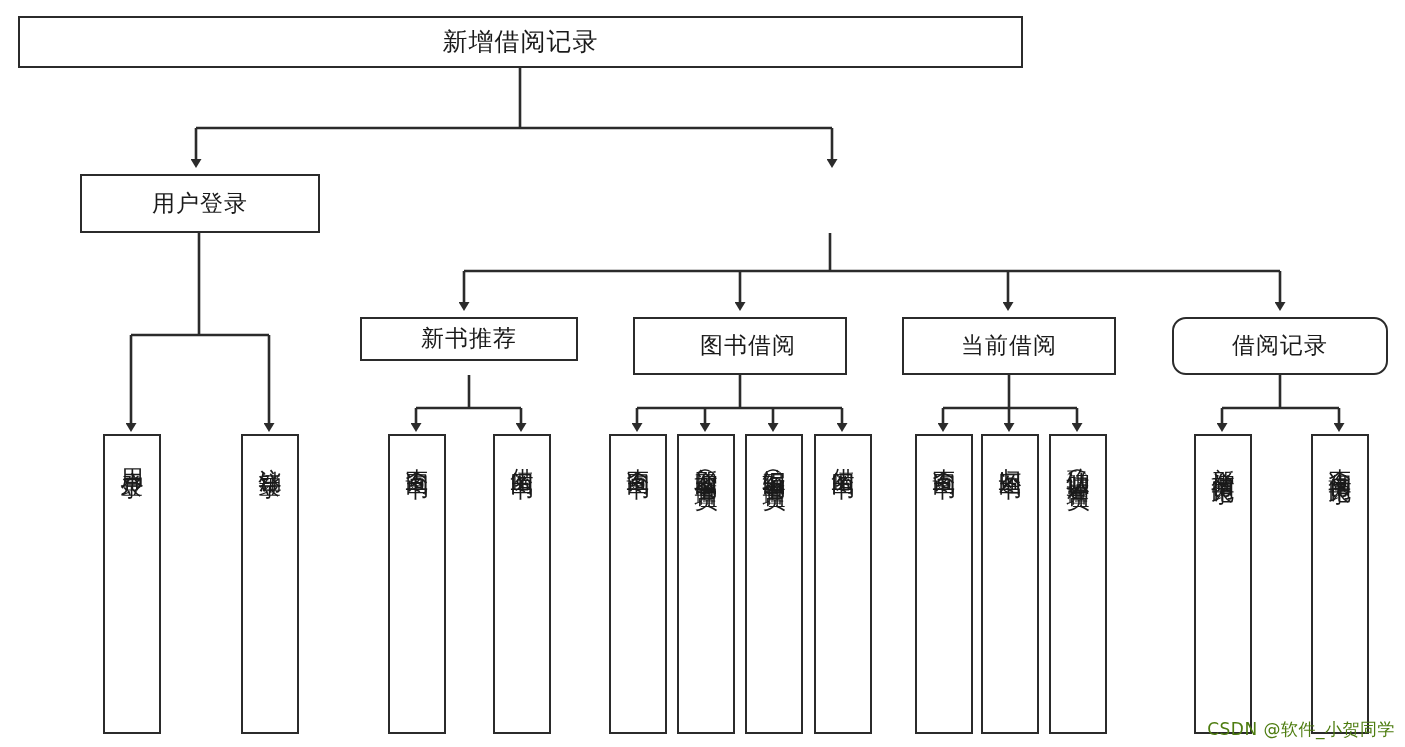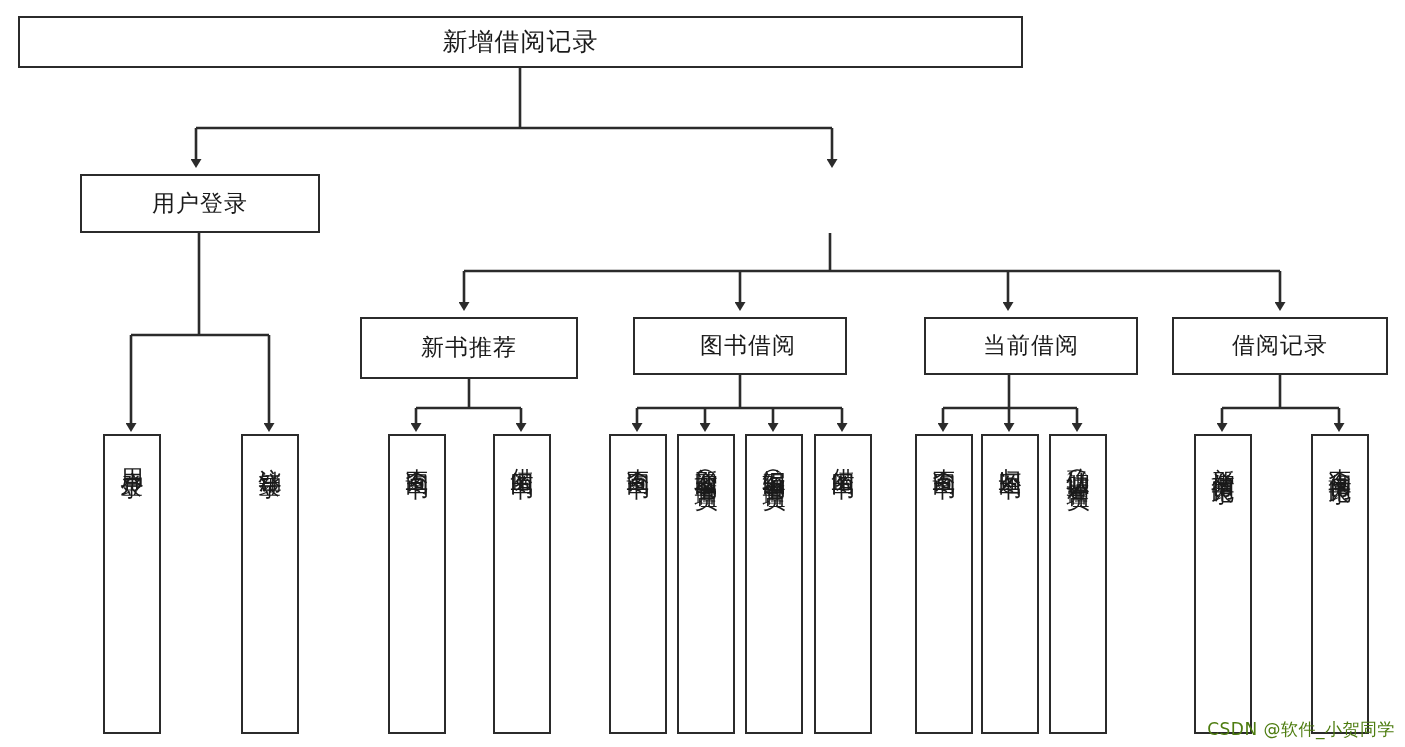--- a/index.html
+++ b/index.html
@@ -121,30 +121,30 @@
   </svg>
 
   <div class="node h root" style="left:18px; top:16px; width:1005px; height:52px;">
     <span>新增借阅记录</span>
   </div>
 
   <div class="node h" style="left:80px; top:174px; width:240px; height:59px;">
     <span>用户登录</span>
   </div>
 
-  <div class="node h" style="left:360px; top:317px; width:218px; height:62px;">
+  <div class="node h" style="left:360px; top:317px; width:218px; height:44px;">
     <span>新书推荐</span>
   </div>
   <div class="node h" style="left:633px; top:317px; width:214px; height:58px;padding-left:16px;">
     <span>图书借阅</span>
   </div>
-  <div class="node h" style="left:902px; top:317px; width:214px; height:58px;margin-left:22px;">
+  <div class="node h" style="left:902px; top:317px; width:214px; height:58px;">
     <span>当前借阅</span>
   </div>
-  <div class="node h" style="left:1172px; top:317px; width:216px; height:58px;">
+  <div class="node h" style="left:1172px; top:317px; width:216px; height:58px;border-radius:14px;">
     <span>借阅记录</span>
   </div>
 
   <div class="node v" style="left:103px; top:434px; width:58px; height:300px;">
     <span class="vtext">用户登录</span>
   </div>
   <div class="node v" style="left:241px; top:434px; width:58px; height:300px;">
     <span class="vtext">注销登录</span>
   </div>
 

